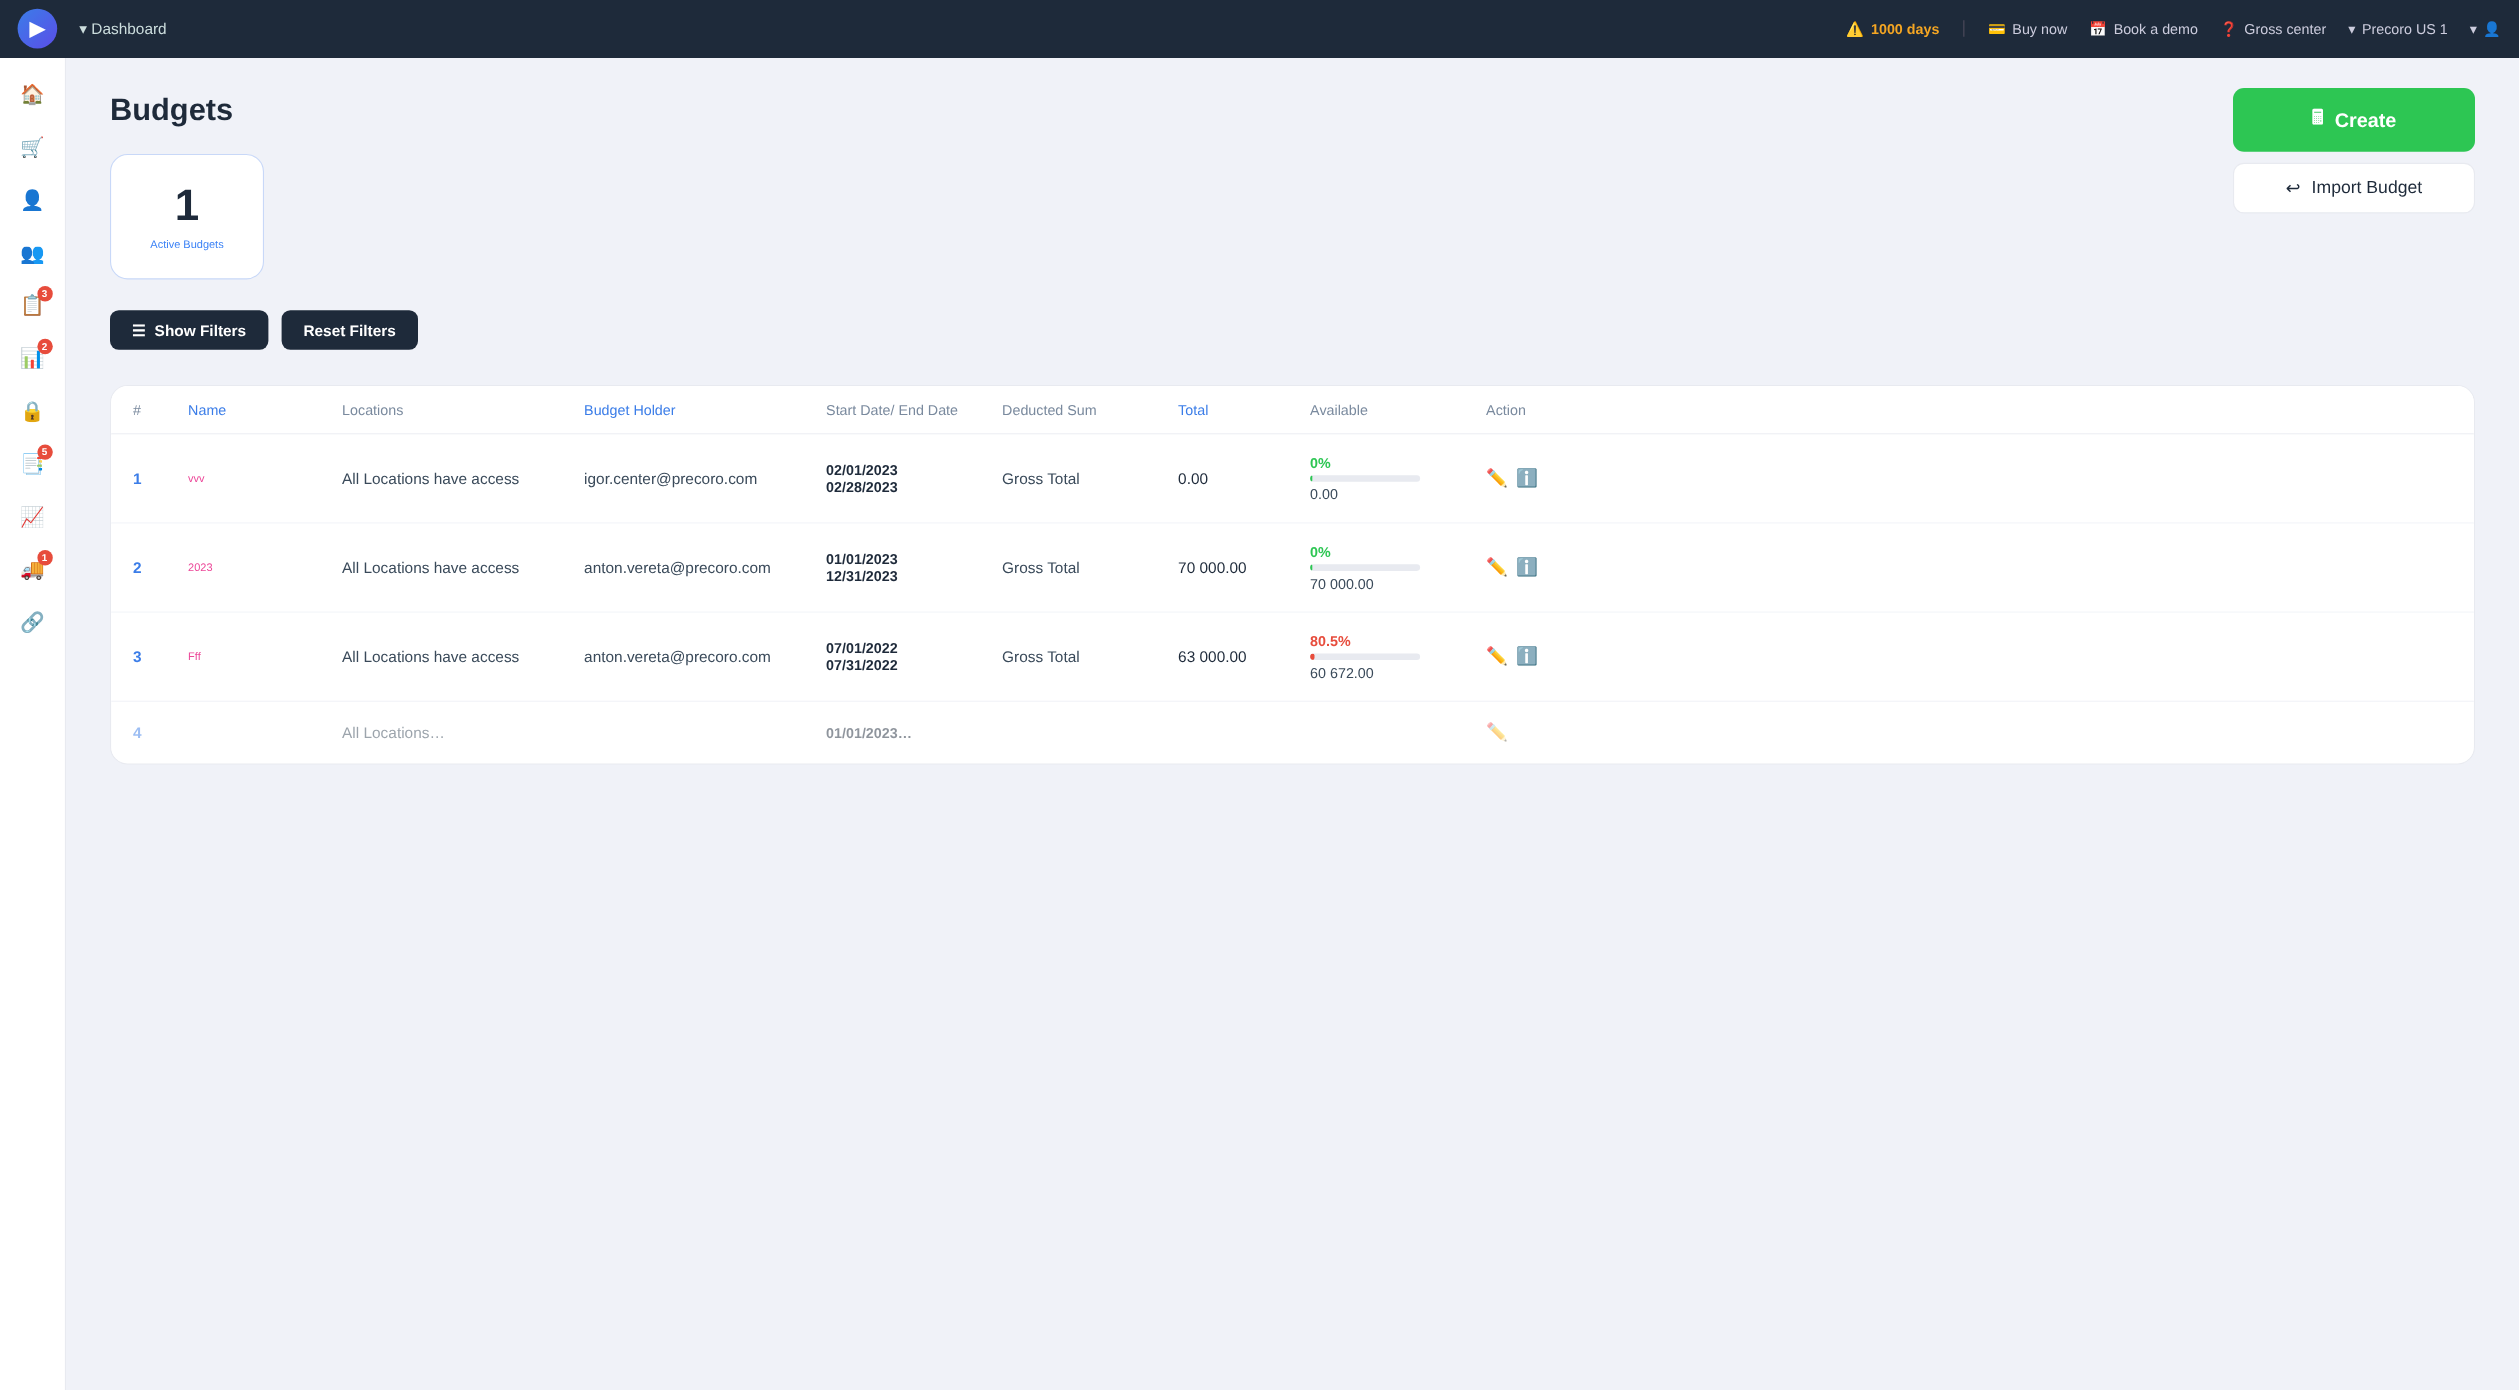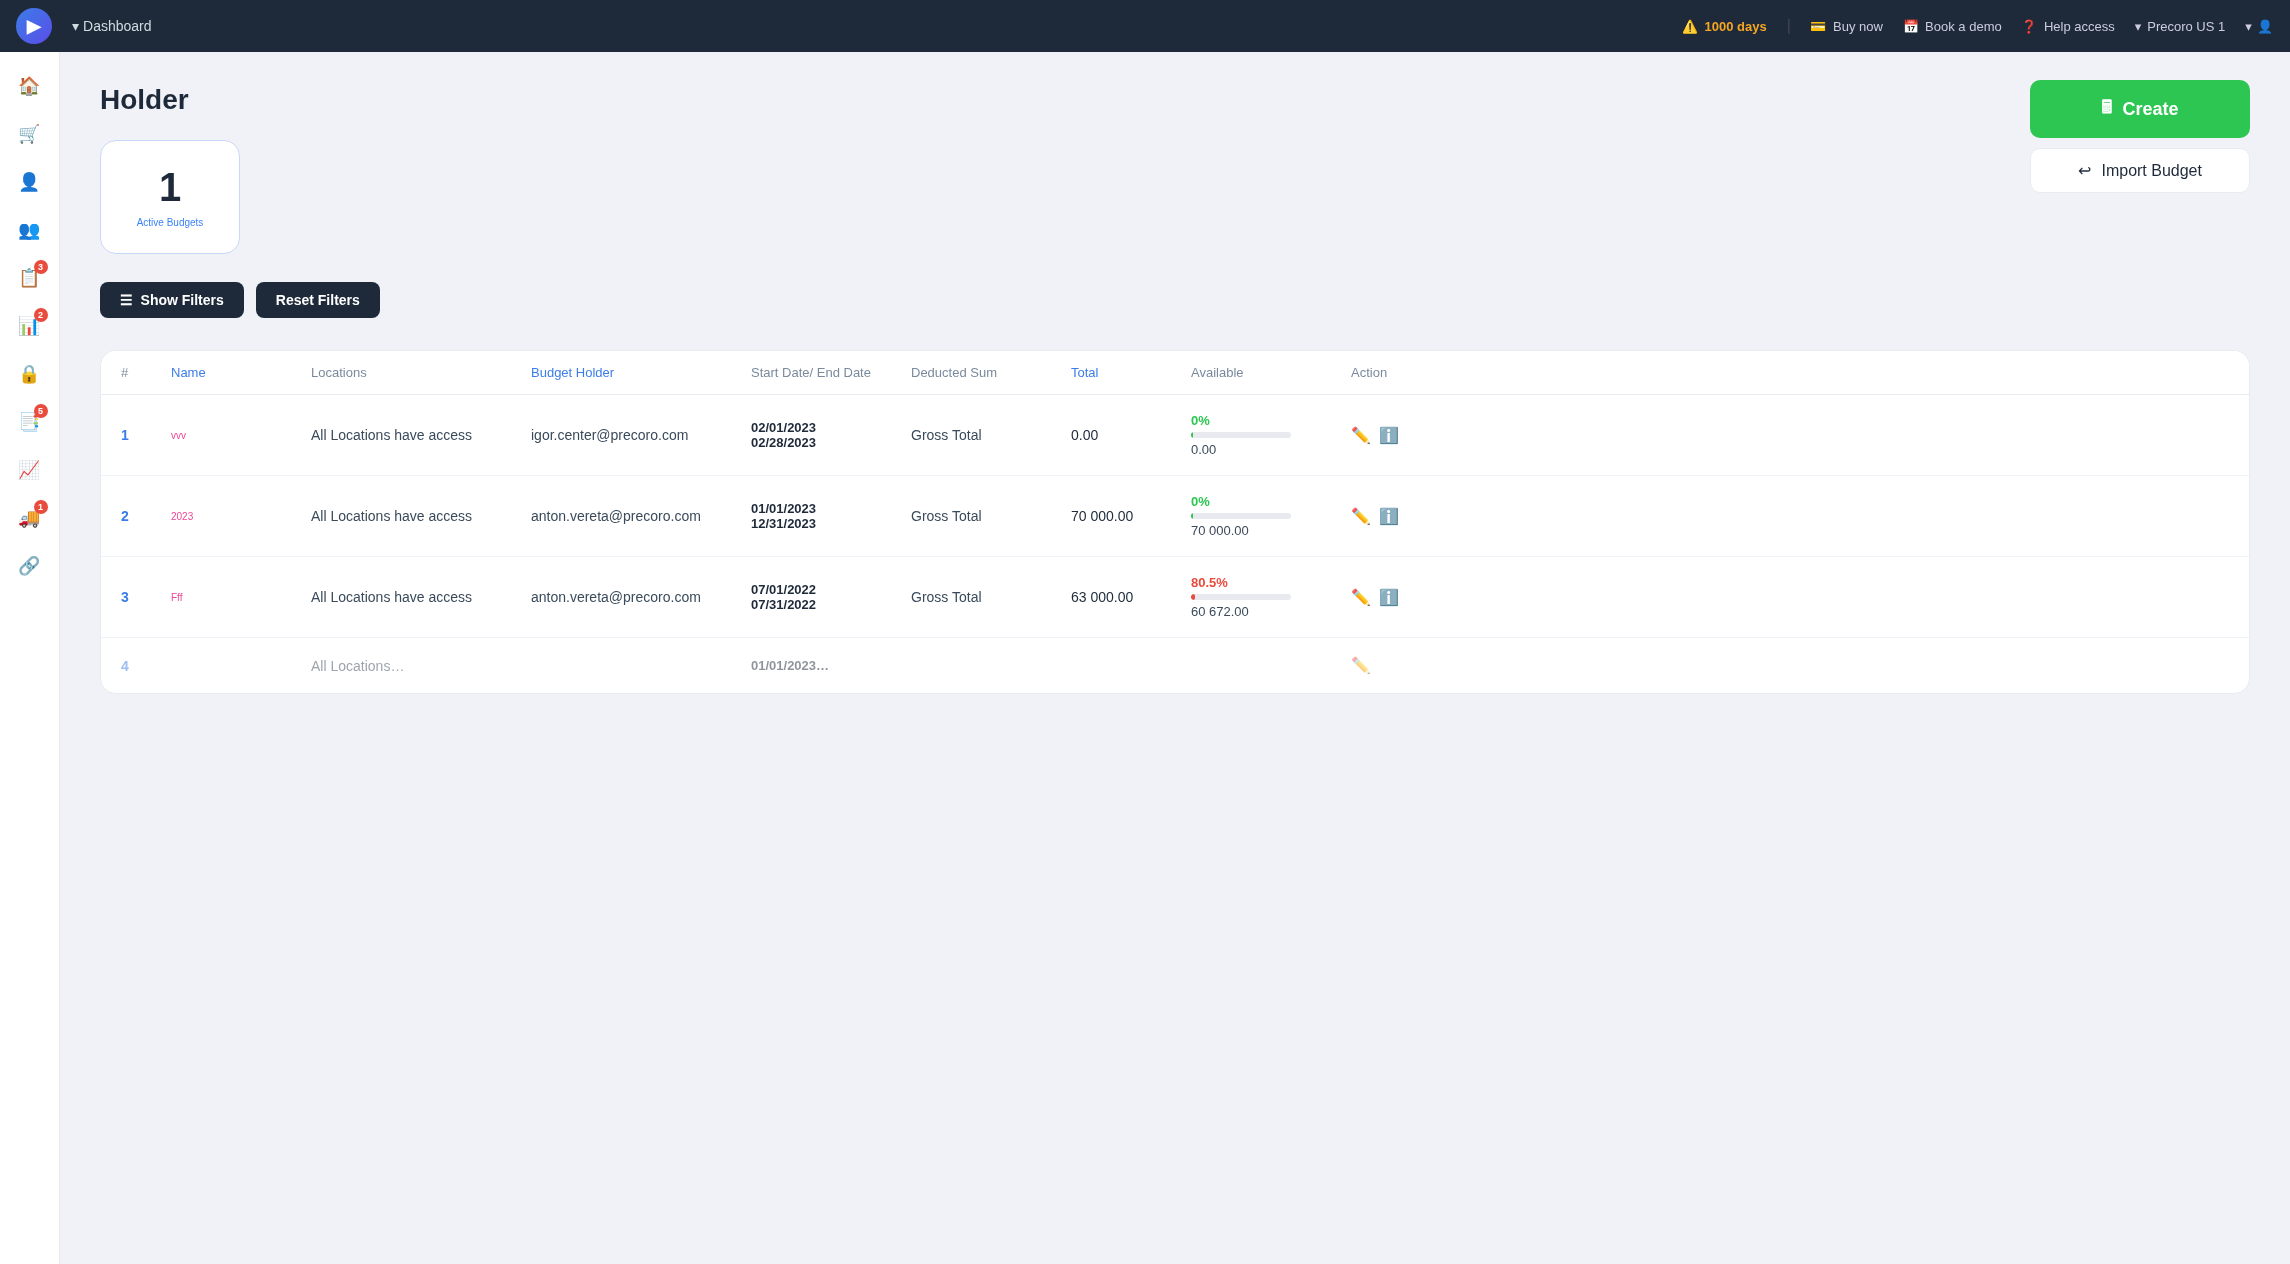--- a/index.html
+++ b/index.html
@@ -263,21 +263,21 @@
   <div class="top-nav-item">
     <span>💳</span>
     <span>Buy now</span>
   </div>
   <div class="top-nav-item">
     <span>📅</span>
     <span>Book a demo</span>
   </div>
   <div class="top-nav-item">
     <span>❓</span>
-    <span>Help access</span>
+    <span>Gross center</span>
   </div>
   <div class="top-nav-item">
     <span>▾</span>
     <span>Precoro US 1</span>
   </div>
   <div class="top-nav-item">
     <span>▾</span>
     <span>👤</span>
   </div>
 </nav>
@@ -309,21 +309,21 @@
     <span>🖩</span>
     <span>Create</span>
   </button>
   <button class="btn-import">
     <span>↩</span>
     <span>Import Budget</span>
   </button>
 </div>
 
 <main class="main">
-  <h1 class="page-title">Holder</h1>
+  <h1 class="page-title">Budgets</h1>
 
   <div class="stats-row">
     <div class="stat-card active-card">
       <div class="stat-number">1</div>
       <div class="stat-label">Active Budgets</div>
     </div>
   </div>
 
   <div class="action-row">
     <button class="btn-filter">

